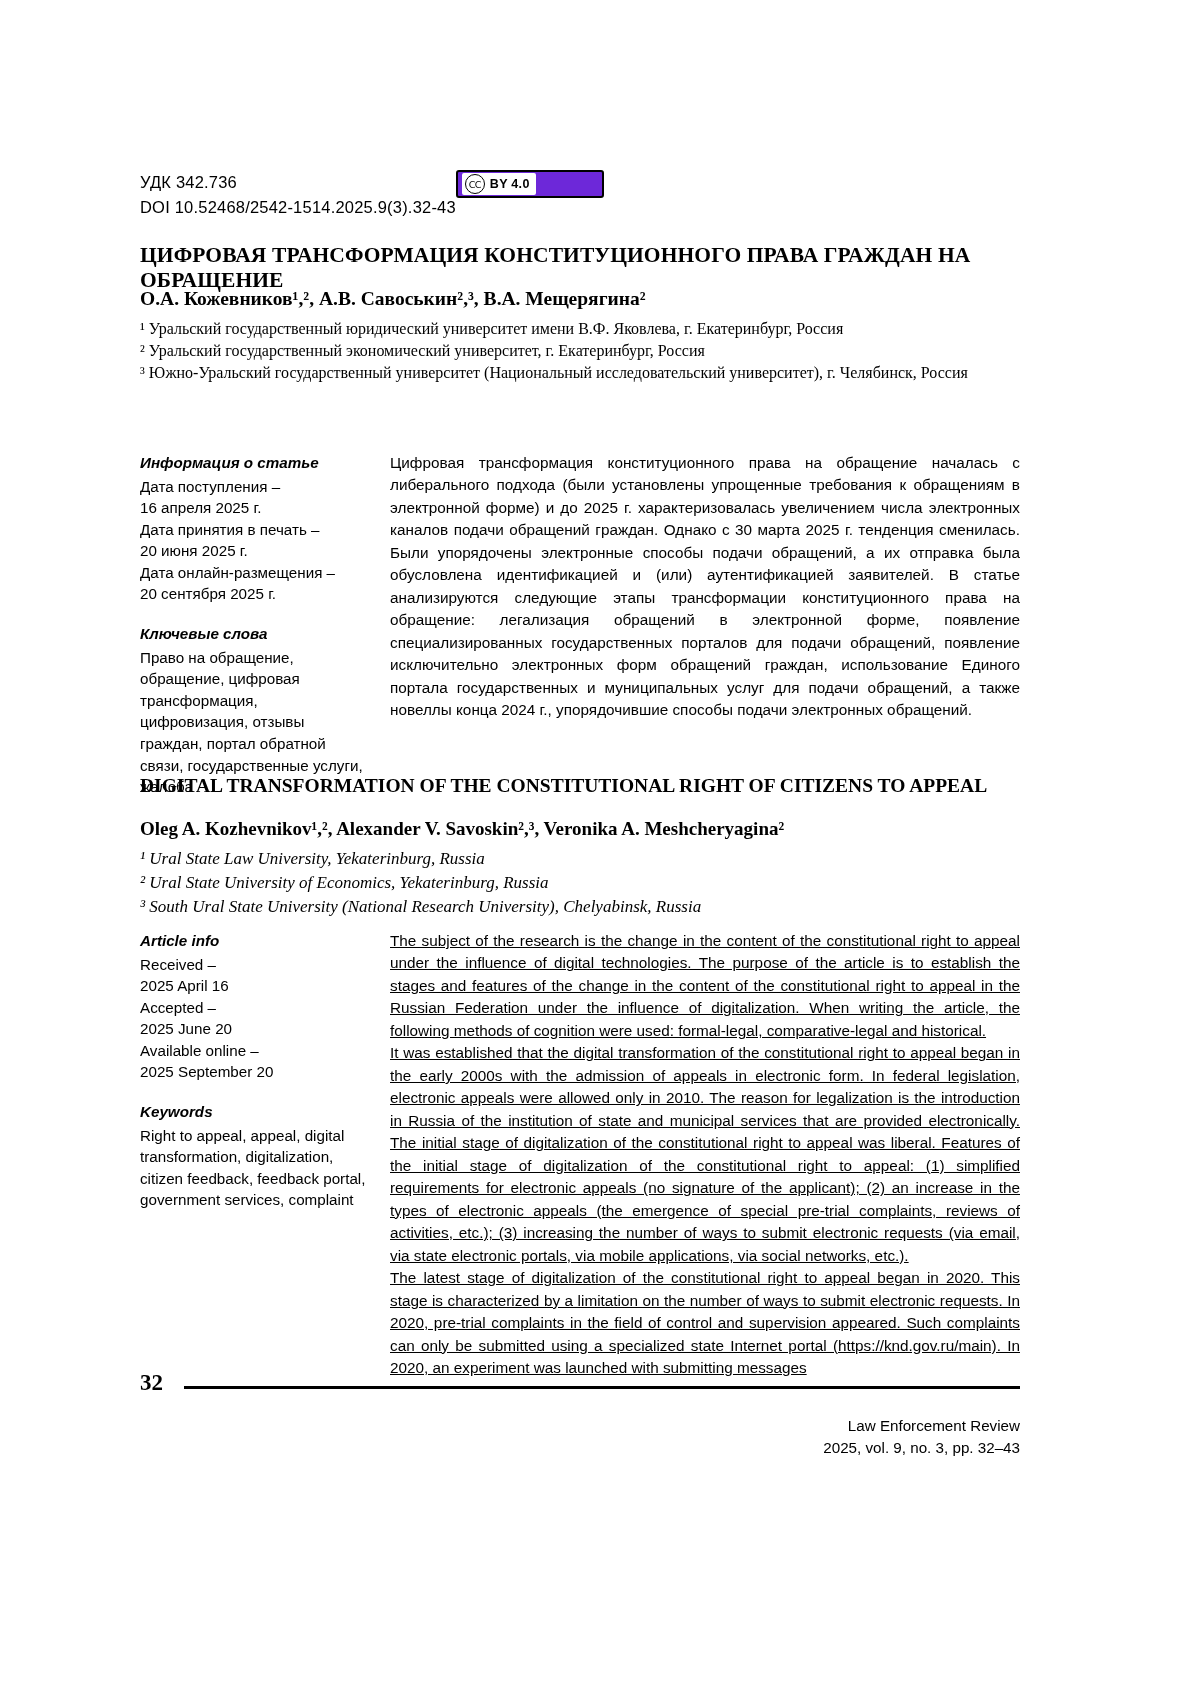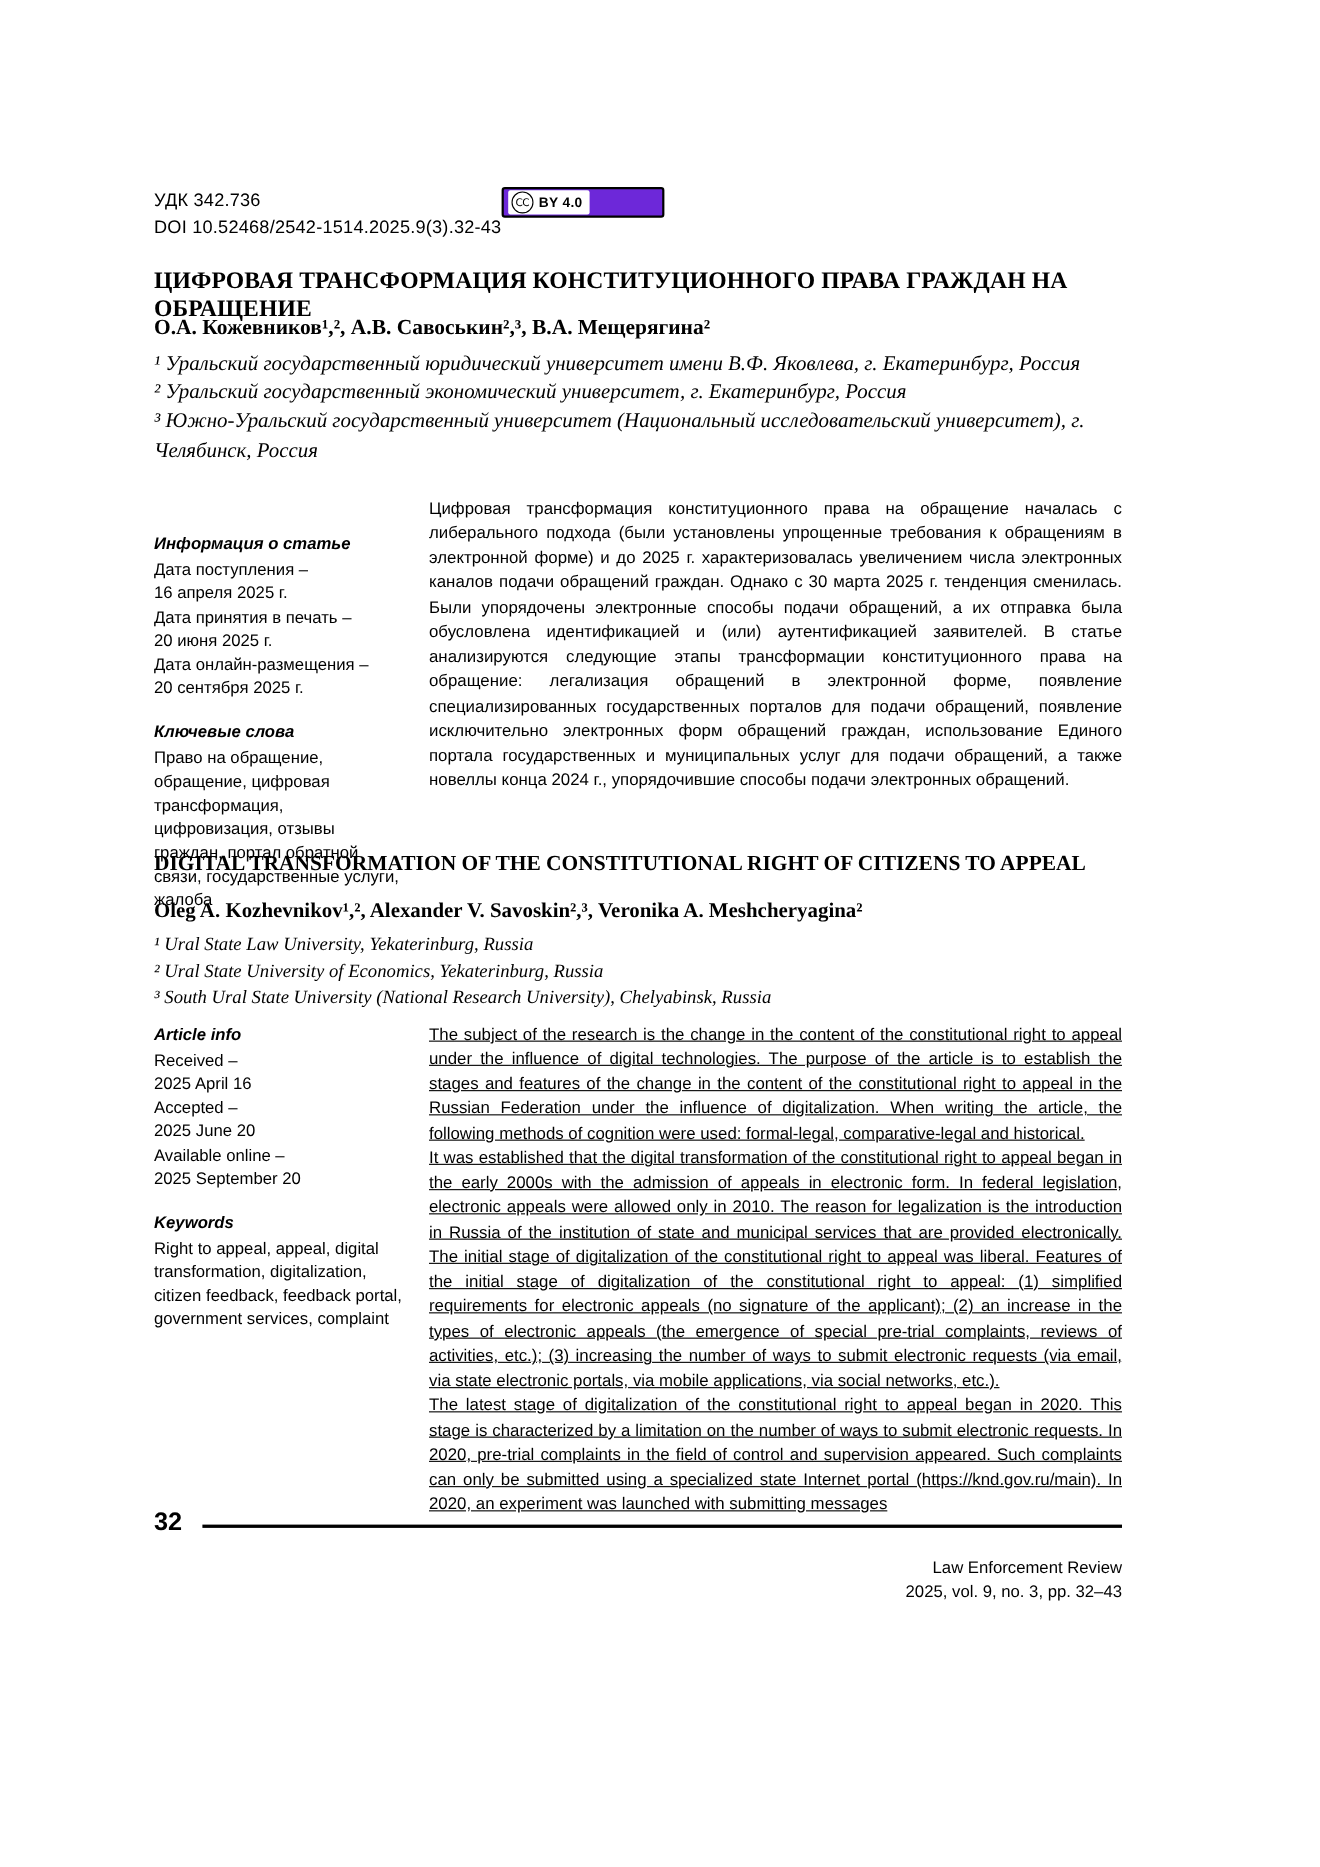--- a/index.html
+++ b/index.html
@@ -88,34 +88,32 @@
     font-family: "Liberation Serif", serif;
     font-weight: bold;
     font-size: 19.5px;
   }
   .affils-ru {
     position: absolute;
     top: 318px;
     left: 0;
     width: 880px;
     font-family: "Liberation Serif", serif;
-    font-style: italic;
-    font-size: 19px;
+    font-size: 16px;
     line-height: 1.38;
   }
 
   
   .meta-ru {
     position: absolute;
     top: 452px;
     left: 0;
     width: 230px;
     font-size: 15.2px;
     line-height: 1.42;
-    margin-top: 32px;
   }
   .meta-ru .head,
   .meta-en .head {
     font-style: italic;
     font-weight: bold;
     margin-bottom: 2px;
   }
   .meta-ru .gap { height: 18px; }
   .abstract-ru {
     position: absolute;
@@ -179,21 +177,21 @@
   .abstract-en p { margin: 0; text-decoration: underline; }
 
   
   .footer {
     position: absolute;
     top: 1370px;
     left: 0;
     width: 880px;
   }
   .page-num {
-    font-family: Liberation Sans, sans-serif;
+    font-family: Liberation Serif, serif;
     font-weight: bold;
     font-size: 23px;
     position: absolute;
     left: 0;
     top: 0;
   }
   .footer-rule {
     position: absolute;
     left: 44px;
     top: 16px;

